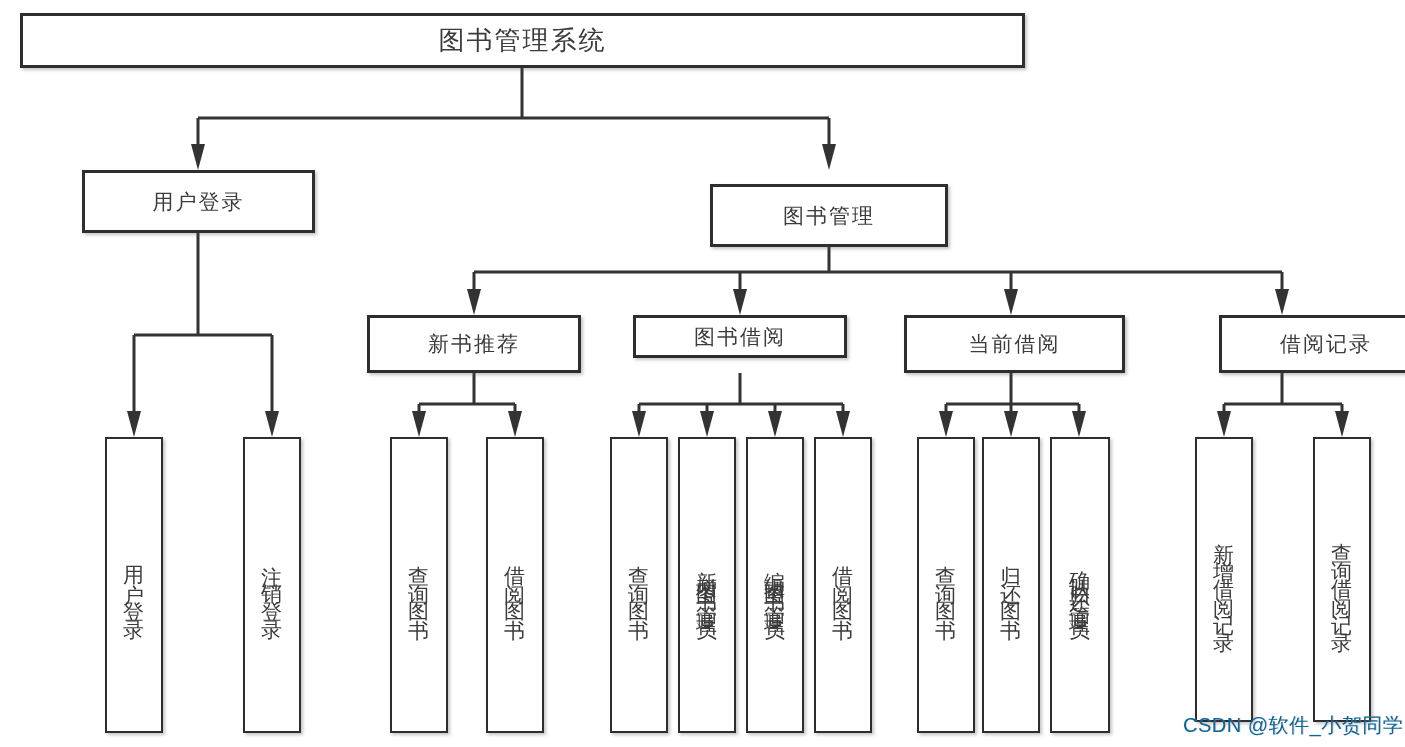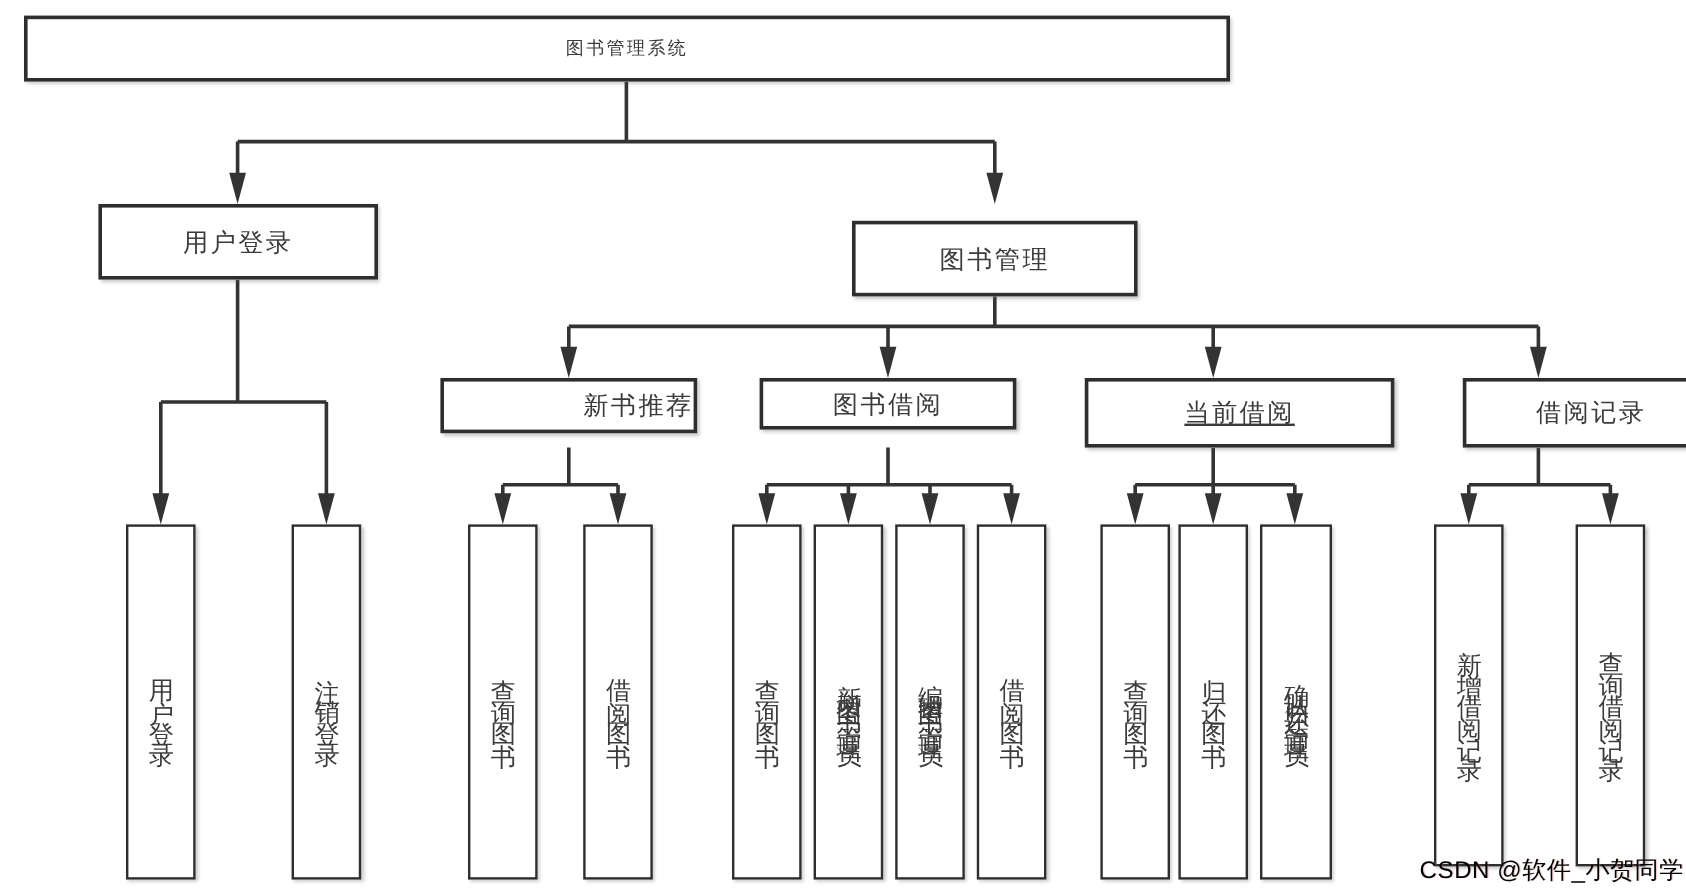--- a/index.html
+++ b/index.html
@@ -29,36 +29,36 @@
     background:#ffffff;
     border:3px solid #2e2e2e;
     box-shadow:2px 2px 3px rgba(90,90,90,0.35);
     color:#3b3b3b;
   }
   .h .label {
     font-size:21px;
     letter-spacing:2px;
     white-space:nowrap;
   }
-  .n-root .label { font-size:15px; }
+  .n-root .label { font-size:26px; }
   .v { border-width:2.5px; }
   .v .label {
     writing-mode:vertical-rl;
     text-orientation:mixed;
     font-size:21px;
     letter-spacing:18px;
     line-height:1;
   }
   .v .label.tight { letter-spacing:7px; }
   .watermark {
     position:absolute;
     left:1183px;
     top:712px;
     font-size:20px;
-    color:#000000;
+    color:#0369a1;
     letter-spacing:0.5px;
     white-space:nowrap;
     text-shadow:1px 0 0 rgba(216,120,120,0.35);
   }
 </style>
 </head>
 <body>
 
 <div class="stage">
 
@@ -106,27 +106,27 @@
     <span class="label">图书管理系统</span>
   </div>
 
   <div class="node h" style="left:82px; top:170px; width:233px; height:63px;">
     <span class="label">用户登录</span>
   </div>
   <div class="node h" style="left:710px; top:170px; width:238px; height:63px;margin-top:14px;">
     <span class="label">图书管理</span>
   </div>
 
-  <div class="node h" style="left:367px; top:315px; width:214px; height:46px;justify-content:flex-end;">
+  <div class="node h" style="left:367px; top:315px; width:214px; height:58px;">
     <span class="label">新书推荐</span>
   </div>
   <div class="node h" style="left:633px; top:315px; width:214px; height:43px;">
     <span class="label">图书借阅</span>
   </div>
-  <div class="node h" style="left:904px; top:315px; width:258px; height:58px;text-decoration:underline;">
+  <div class="node h" style="left:904px; top:315px; width:221px; height:58px;">
     <span class="label">当前借阅</span>
   </div>
   <div class="node h" style="left:1175px; top:315px; width:214px; height:58px;margin-left:44px;">
     <span class="label">借阅记录</span>
   </div>
 
   <div class="node v" style="left:105px; top:437px; width:58px; height:296px;">
     <span class="label">用户登录</span>
   </div>
   <div class="node v" style="left:243px; top:437px; width:58px; height:296px;">

